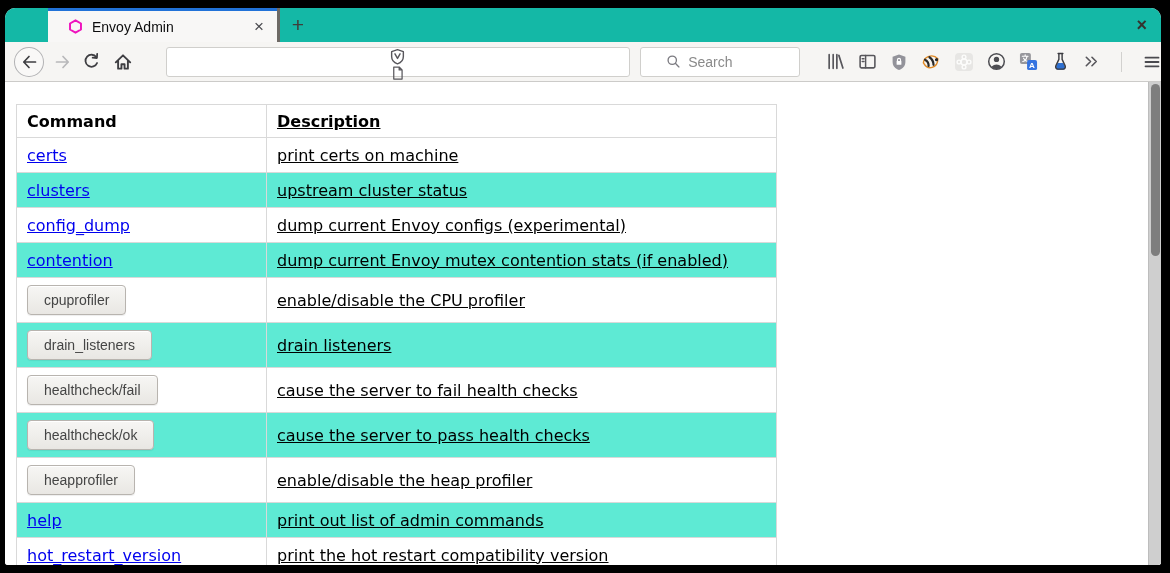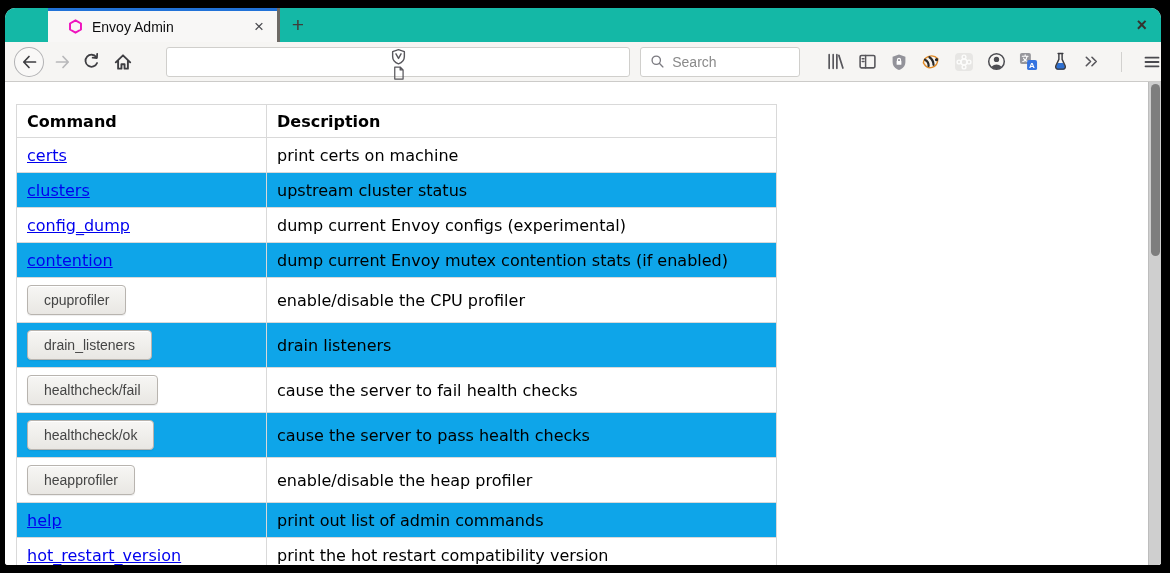--- a/index.html
+++ b/index.html
@@ -46,42 +46,42 @@
   }
   .urlbar .divider{width:1px;height:18px;background:#d6d5d3;margin:0 7px;}
   .url-text{margin-left:8px;font-size:15px;white-space:nowrap;}
   .url-host{color:#0c0c0d;}
   .url-port{color:#757575;}
   .url-spacer{flex:1;}
   .dots{font-size:11px;color:#58575c;letter-spacing:2px;margin-right:10px;}
   .star{font-size:17px;color:#58575c;margin-left:11px;line-height:1;}
   .searchbar{
     margin-left:10px;width:160px;height:30px;box-sizing:border-box;background:#fff;
-    border:1px solid #d0cfcc;border-radius:3px;display:flex;align-items:center;padding:0 9px;
+    border:1px solid #d0cfcc;border-radius:3px;display:flex;align-items:center;padding:0 25px;
   }
   .search-ph{margin-left:7px;font-size:14px;color:#8a8a8a;}
   .iconstrip{margin-left:26px;display:flex;align-items:center;gap:13px;}
   .tool-divider{width:1px;height:20px;background:#d2d1cf;margin:0 8px;}
   .icon{display:flex;align-items:center;justify-content:center;}
   
   .content{position:relative;height:483px;background:#fff;overflow:hidden;font-family:"DejaVu Sans",sans-serif;}
   table.home{
     position:absolute;left:11px;top:22px;border-collapse:collapse;
     font-size:16px;color:#000;table-layout:fixed;
   }
   table.home th,table.home td{
     border:1px solid #d9d9d9;text-align:left;padding:0 10px;vertical-align:middle;
   }
   th.col-cmd,td.col-cmd{width:229px;}
-  th.col-desc,td.col-desc{width:489px;}
+  th.col-desc,td.col-desc{width:489px;text-decoration:underline;}
   tr.hdr{height:33px;}
   tr.hdr th{font-weight:bold;font-size:16px;}
   tr.row-link{height:35px;}
   tr.row-btn{height:45px;}
-  tr.stripe{background:#0ea5e9;}
+  tr.stripe{background:#5eead4;}
   a.cmd{color:#0000ee;text-decoration:underline;}
   button.cmd{
     font-family:"Liberation Sans",sans-serif;font-size:14px;color:#454545;
     padding:6px 16px;border:1px solid #b8b4af;border-radius:4px;
     background:linear-gradient(#f7f6f4,#e9e7e3);
     box-shadow:inset 0 1px 0 #ffffff,0 1px 1px rgba(0,0,0,.07);
   }
   .scrollbar{
     position:absolute;right:0;top:0;bottom:0;width:13px;background:#cfcfcf;
     border-left:1px solid #bdbdbd;box-sizing:border-box;

